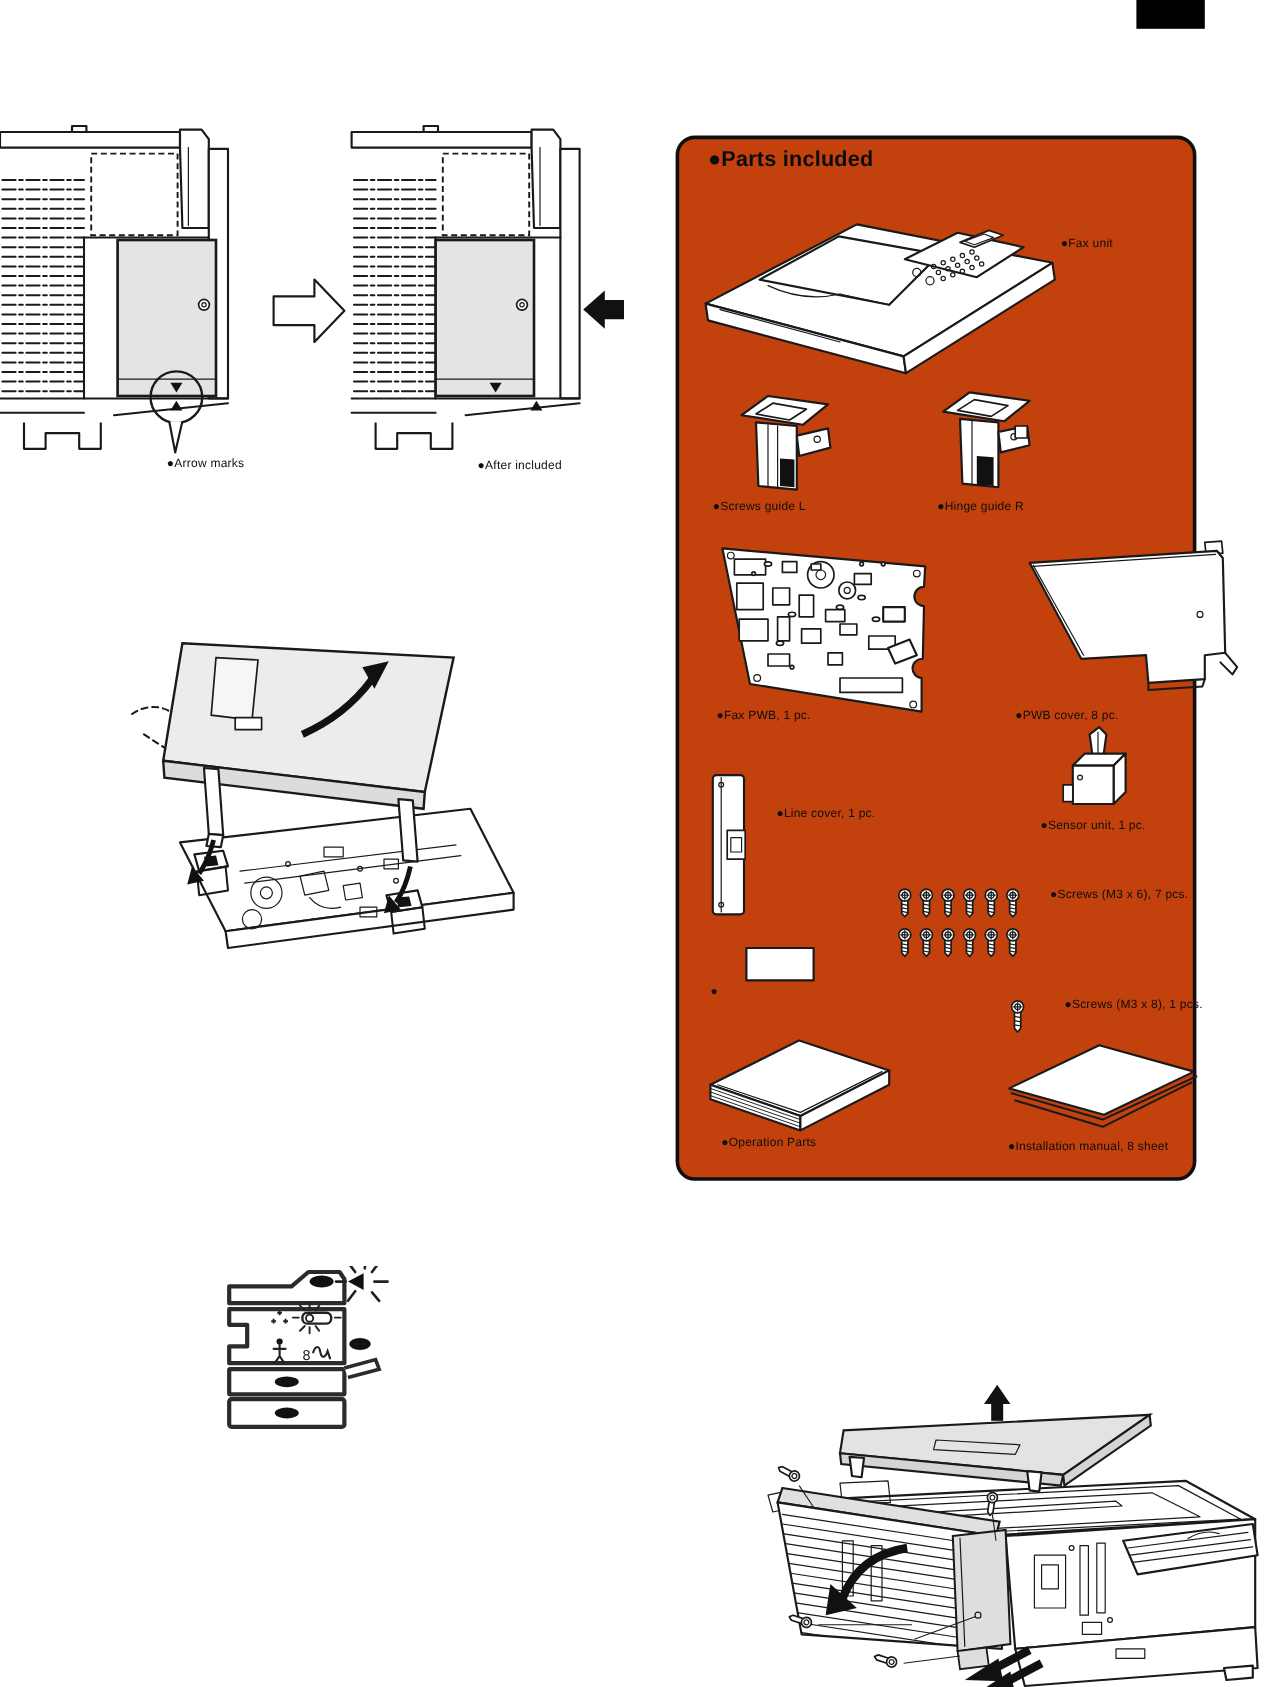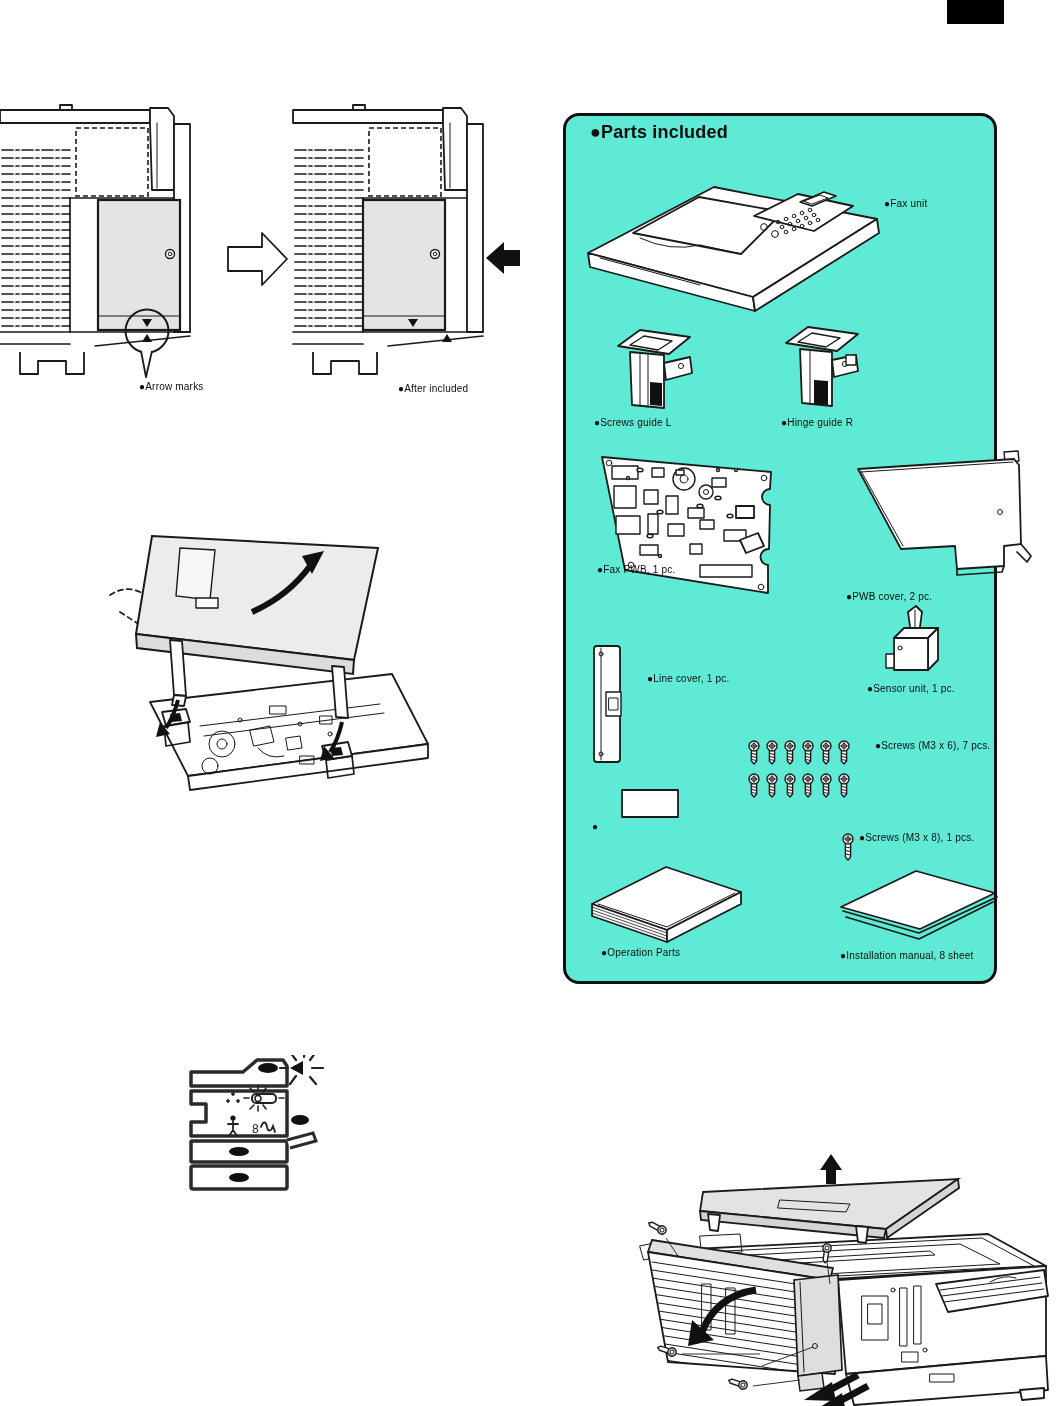--- a/index.html
+++ b/index.html
@@ -3,21 +3,21 @@
 <meta charset="utf-8">
 <style>
   *{margin:0;padding:0;box-sizing:border-box}
   html,body{background:#fff}
   body{width:1062px;height:1406px;position:relative;overflow:hidden;
        font-family:"Liberation Sans",sans-serif;color:#0d0d0d}
   .abs{position:absolute}
   .lbl{position:absolute;font-size:10px;white-space:nowrap;color:#0d0d0d;letter-spacing:.2px}
   .corner-tab{position:absolute;left:947px;top:0;width:57px;height:24px;background:#000}
   .parts-box{position:absolute;left:563px;top:113px;width:434px;height:871px;
-             border:3px solid #0f0f0f;border-radius:16px;background:#5eead4}
+             border:3px solid #0f0f0f;border-radius:16px;background:#c2410c}
   .parts-box .title{position:absolute;left:24px;top:6px;font-size:18px;font-weight:bold;letter-spacing:.2px}
   svg{position:absolute;display:block}
   svg *{vector-effect:none}
   .ln{fill:none;stroke:#1a1a1a;stroke-width:1.7;stroke-linejoin:round;stroke-linecap:round}
   .ln2{fill:#fff;stroke:#1a1a1a;stroke-width:1.8;stroke-linejoin:round}
   .thin{fill:none;stroke:#1a1a1a;stroke-width:1;stroke-linejoin:round;stroke-linecap:round}
   .wfill{fill:#fff;stroke:#1a1a1a;stroke-width:1.4;stroke-linejoin:round}
   .dk{fill:#111;stroke:none}
 </style>
 </head>
@@ -248,27 +248,27 @@
     <g>
       <polygon points="841,907 916,871 995,893 920,929" class="ln2"></polygon>
       <path d="M843,911 L919,933 L997,897" class="ln" stroke-width="1.8"></path>
       <path d="M846,917 L919,939 L993,902" class="ln" stroke-width="1.8"></path>
     </g>
   </svg>
 
   <span class="lbl" style="left:318px;top:82px">●Fax unit</span>
   <span class="lbl" style="left:28px;top:301px">●Screws guide L</span>
   <span class="lbl" style="left:215px;top:301px">●Hinge guide R</span>
-  <span class="lbl" style="left:31px;top:448px">●Fax PWB, 1 pc.</span>
-  <span class="lbl" style="left:280px;top:475px">●PWB cover, 2 pc.</span>
+  <span class="lbl" style="left:31px;top:475px">●Fax PWB, 1 pc.</span>
+  <span class="lbl" style="left:280px;top:475px">●PWB cover, 8 pc.</span>
   <span class="lbl" style="left:81px;top:557px">●Line cover, 1 pc.</span>
   <span class="lbl" style="left:301px;top:567px">●Sensor unit, 1 pc.</span>
   <span class="lbl" style="left:309px;top:624px">●Screws (M3 x 6), 7 pcs.</span>
   <span class="lbl" style="left:26px;top:705px">●</span>
-  <span class="lbl" style="left:293px;top:716px">●Screws (M3 x 8), 1 pcs.</span>
+  <span class="lbl" style="left:321px;top:716px">●Screws (M3 x 8), 1 pcs.</span>
   <span class="lbl" style="left:35px;top:831px">●Operation Parts</span>
   <span class="lbl" style="left:274px;top:834px">●Installation manual, 8 sheet</span>
 </div>
 
 <svg class="abs" style="left:98px;top:495px" width="332" height="310" viewBox="98 495 332 310">
   <path d="M110,595 Q125,585 140,592 L168,614" class="ln" stroke-width="1.4" stroke-dasharray="5 4"></path>
   <path d="M120,612 L163,640" class="ln" stroke-width="1.4" stroke-dasharray="5 4"></path>
 
   <g>
     <polygon points="150,702 392,674 428,744 188,776" class="ln2" stroke-width="2"></polygon>

